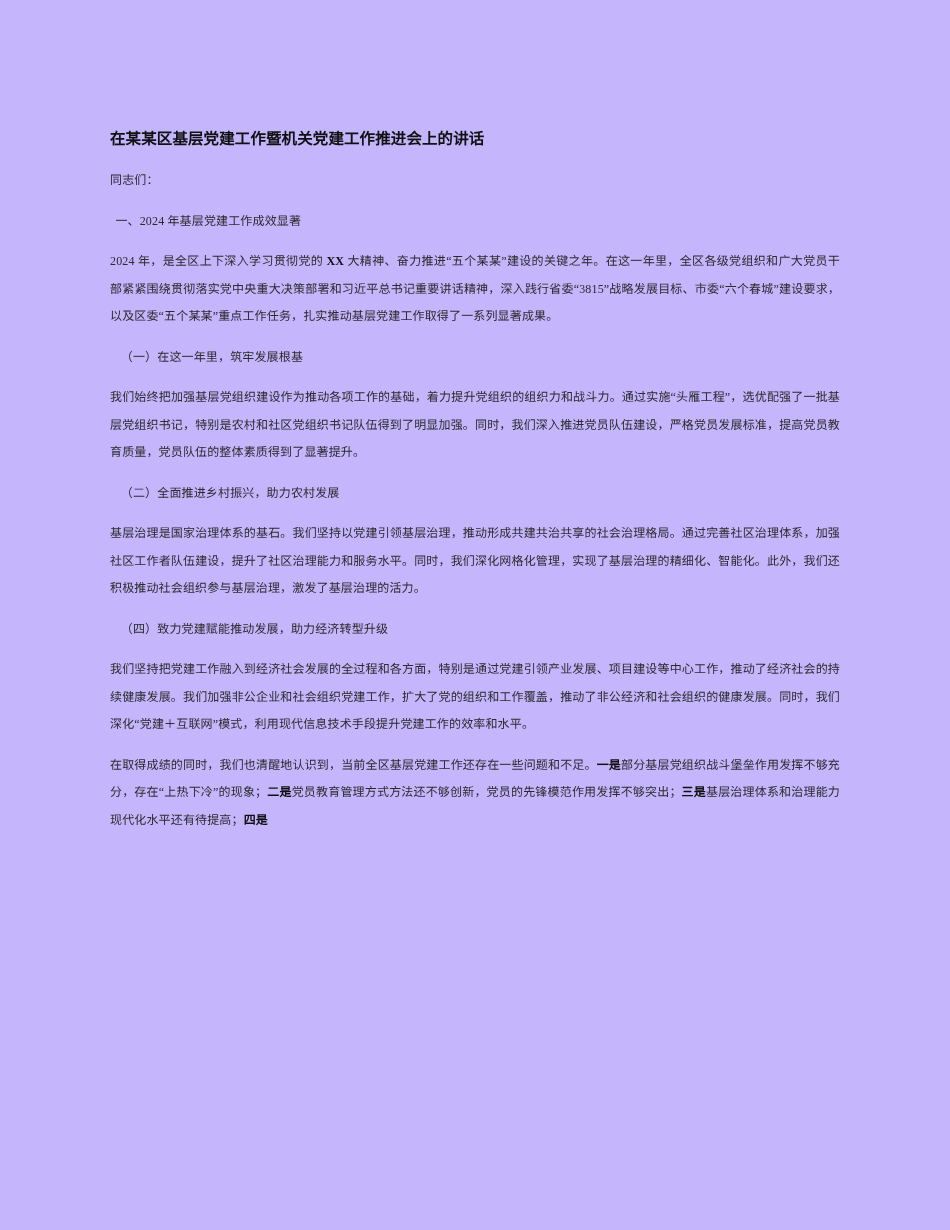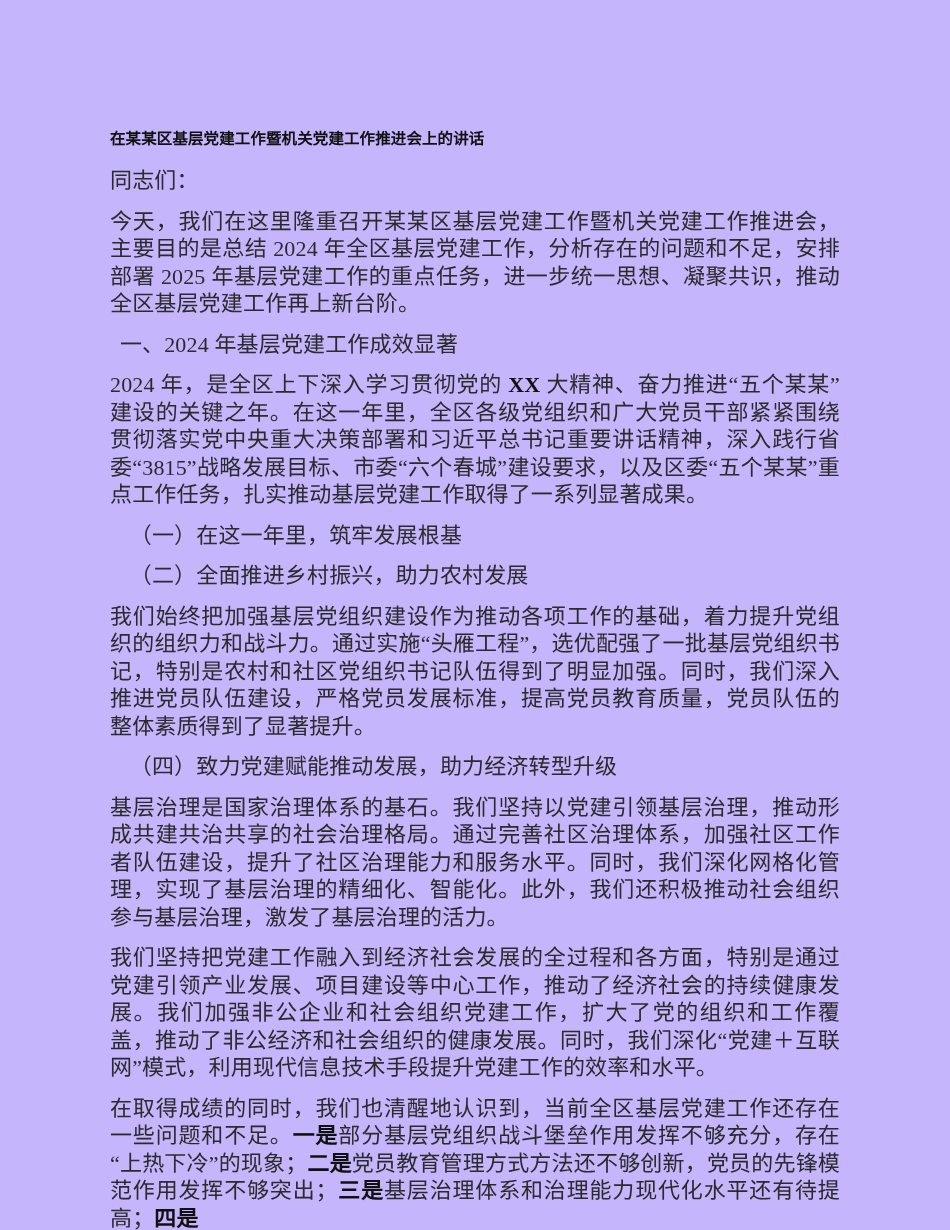--- a/index.html
+++ b/index.html
@@ -25,21 +25,21 @@
     font-family: "Liberation Sans", "DejaVu Sans", sans-serif;
     font-weight: bold;
     font-size: 15.5px;
     line-height: 22px;
     color: #111111;
     margin: 0 0 17px 0;
     letter-spacing: 0.1px;
   }
   p.para {
     margin: 0 0 13px 0;
-    font-size: 22px;
+    font-size: 12px;
     line-height: 27.5px;
     color: #2b2b2b;
     text-align: justify;
     text-justify: inter-character;
     letter-spacing: 0.15px;
   }
   p.para:last-child {
     margin-bottom: 0;
   }
   
@@ -63,35 +63,34 @@
 </head>
 <body>
 
 <div class="page">
 
   <h1 class="doc-title">在某某区基层党建工作暨机关党建工作推进会上的讲话</h1>
 
   <p class="para flush">同志们：</p>
 
 
-  <p class="para flush">今天，我们在这里隆重召开某某区基层党建工作暨机关党建工作推进会，主要目的是总结 2024 年全区基层党建工作，分析存在的问题和不足，安排部署 2025 年基层党建工作的重点任务，进一步统一思想、凝聚共识，推动全区基层党建工作再上新台阶。</p>
 
   <p class="para section-head">一、2024 年基层党建工作成效显著</p>
 
   <p class="para flush"><span>2024 年，是全区上下深入学习贯彻党的 </span><b class="em">XX</b><span> 大精神、奋力推进“五个某某”建设的关键之年。在这一年里，全区各级党组织和广大党员干部紧紧围绕贯彻落实党中央重大决策部署和习近平总书记重要讲话精神，深入践行省委“3815”战略发展目标、市委“六个春城”建设要求，以及区委“五个某某”重点工作任务，扎实推动基层党建工作取得了一系列显著成果。</span></p>
 
   <p class="para sub-head">（一）在这一年里，筑牢发展根基</p>
 
+  <p class="para flush">我们始终把加强基层党组织建设作为推动各项工作的基础，着力提升党组织的组织力和战斗力。通过实施“头雁工程”，选优配强了一批基层党组织书记，特别是农村和社区党组织书记队伍得到了明显加强。同时，我们深入推进党员队伍建设，严格党员发展标准，提高党员教育质量，党员队伍的整体素质得到了显著提升。</p>
+
   <p class="para sub-head">（二）全面推进乡村振兴，助力农村发展</p>
-
-  <p class="para flush">我们始终把加强基层党组织建设作为推动各项工作的基础，着力提升党组织的组织力和战斗力。通过实施“头雁工程”，选优配强了一批基层党组织书记，特别是农村和社区党组织书记队伍得到了明显加强。同时，我们深入推进党员队伍建设，严格党员发展标准，提高党员教育质量，党员队伍的整体素质得到了显著提升。</p>
 
 
 
+  <p class="para flush">基层治理是国家治理体系的基石。我们坚持以党建引领基层治理，推动形成共建共治共享的社会治理格局。通过完善社区治理体系，加强社区工作者队伍建设，提升了社区治理能力和服务水平。同时，我们深化网格化管理，实现了基层治理的精细化、智能化。此外，我们还积极推动社会组织参与基层治理，激发了基层治理的活力。</p>
+
   <p class="para sub-head">（四）致力党建赋能推动发展，助力经济转型升级</p>
-
-  <p class="para flush">基层治理是国家治理体系的基石。我们坚持以党建引领基层治理，推动形成共建共治共享的社会治理格局。通过完善社区治理体系，加强社区工作者队伍建设，提升了社区治理能力和服务水平。同时，我们深化网格化管理，实现了基层治理的精细化、智能化。此外，我们还积极推动社会组织参与基层治理，激发了基层治理的活力。</p>
 
   <p class="para flush">我们坚持把党建工作融入到经济社会发展的全过程和各方面，特别是通过党建引领产业发展、项目建设等中心工作，推动了经济社会的持续健康发展。我们加强非公企业和社会组织党建工作，扩大了党的组织和工作覆盖，推动了非公经济和社会组织的健康发展。同时，我们深化“党建＋互联网”模式，利用现代信息技术手段提升党建工作的效率和水平。</p>
 
   <p class="para flush"><span>在取得成绩的同时，我们也清醒地认识到，当前全区基层党建工作还存在一些问题和不足。</span><b class="em">一是</b><span>部分基层党组织战斗堡垒作用发挥不够充分，存在“上热下冷”的现象；</span><b class="em">二是</b><span>党员教育管理方式方法还不够创新，党员的先锋模范作用发挥不够突出；</span><b class="em">三是</b><span>基层治理体系和治理能力现代化水平还有待提高；</span><b class="em">四是</b></p>
 
 </div>
 
 </body></html>

